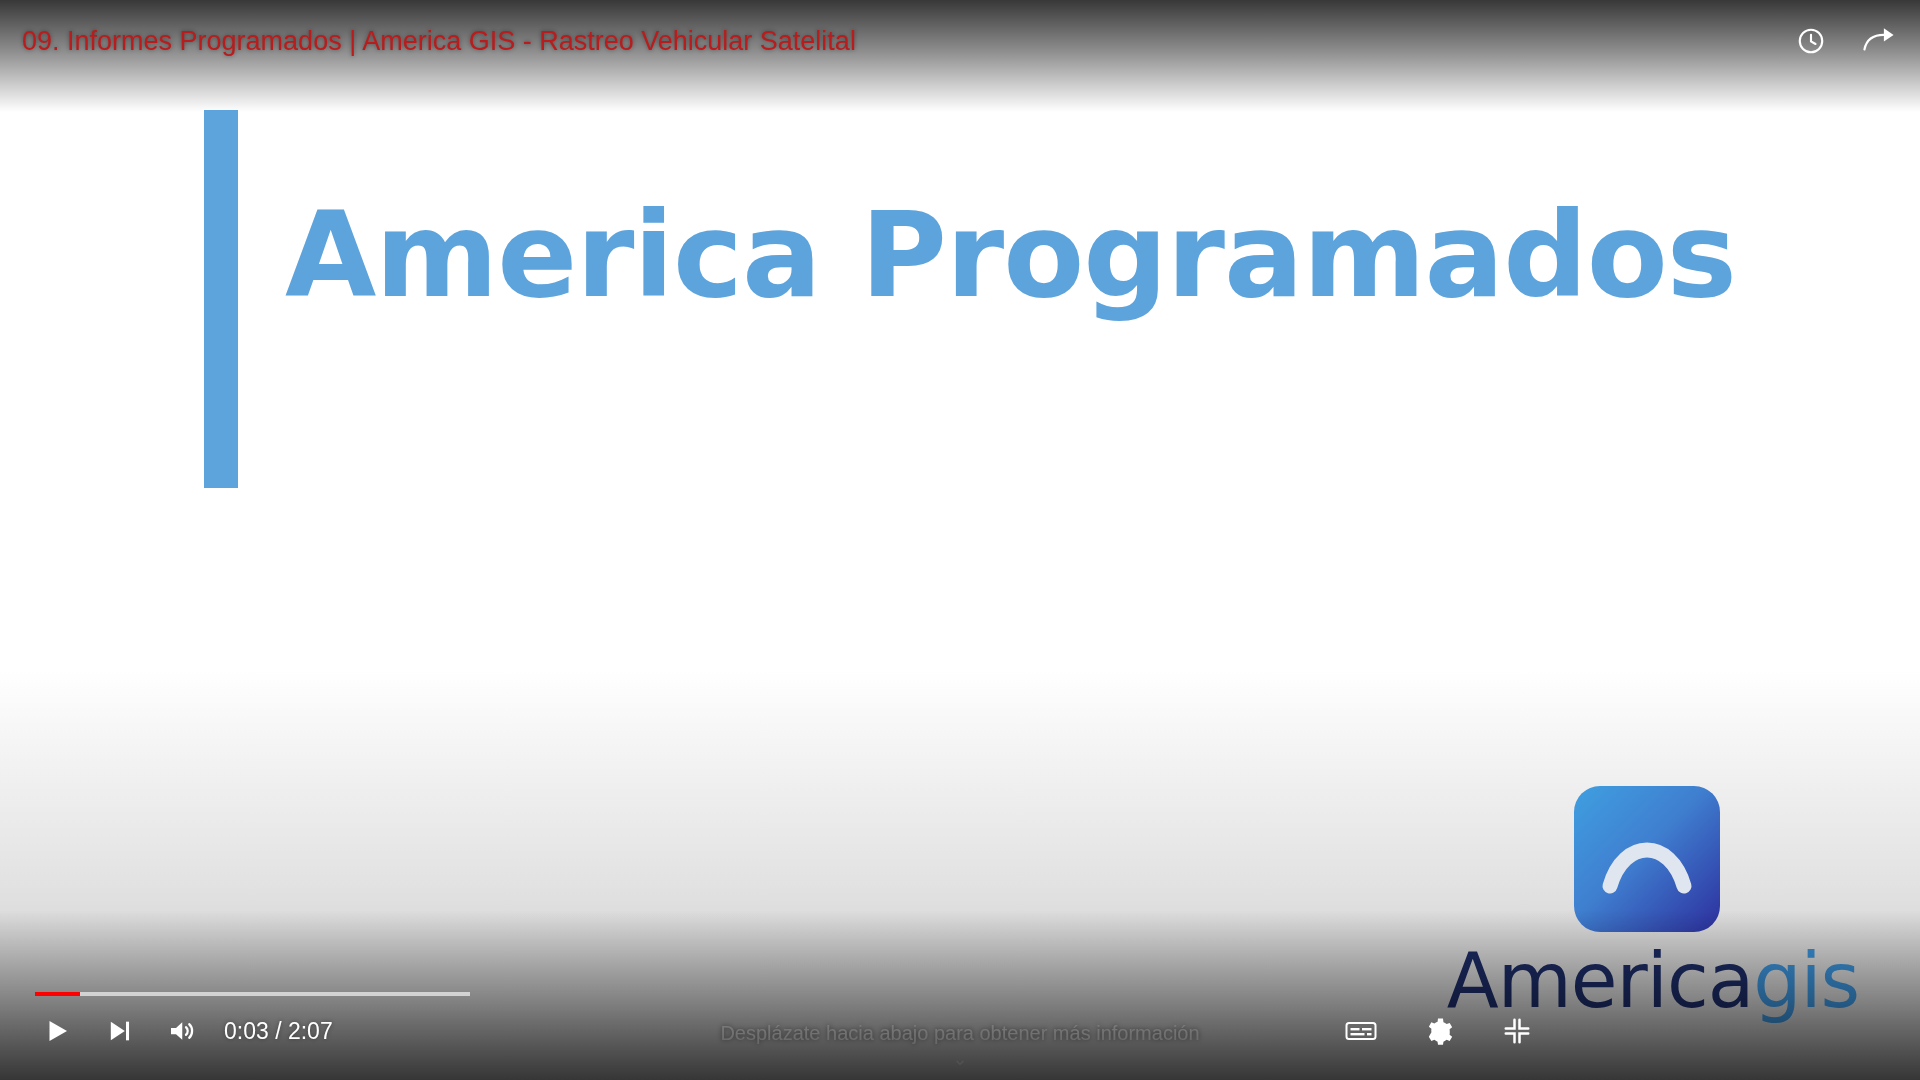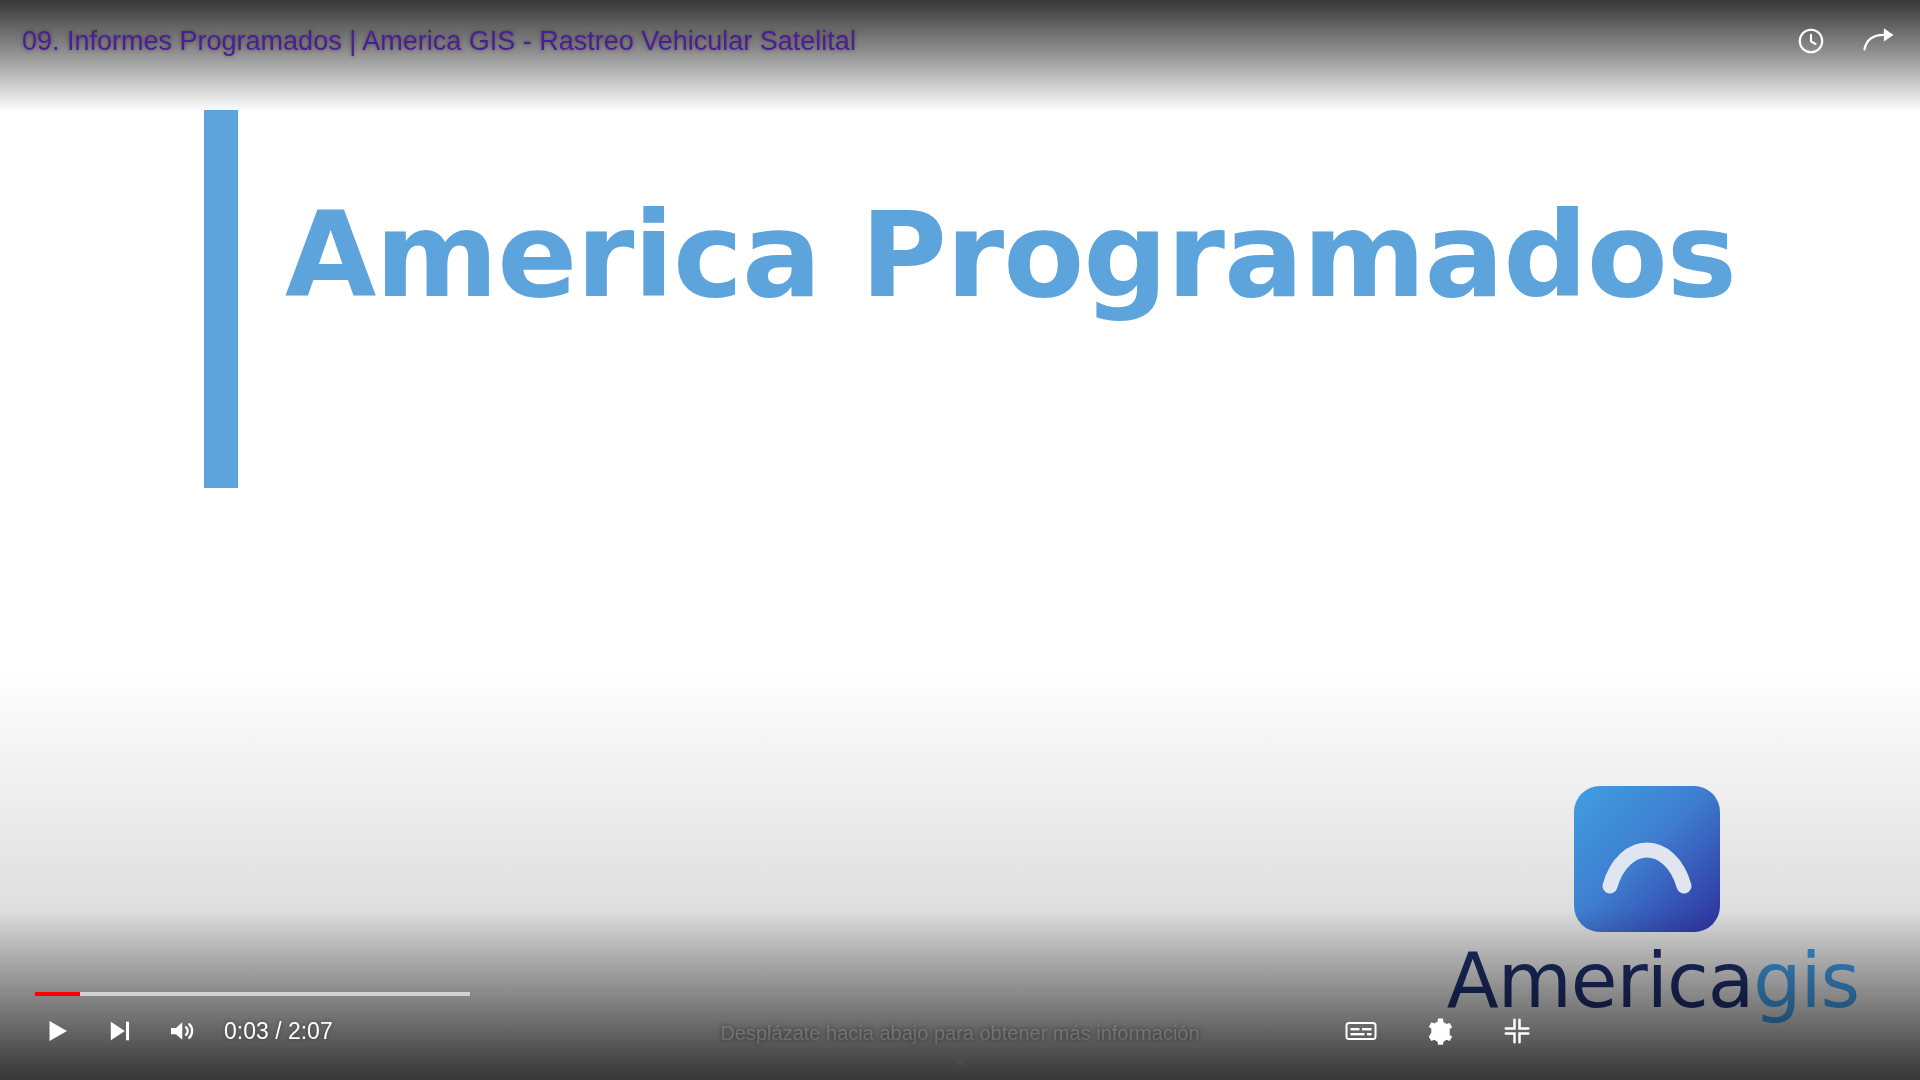--- a/index.html
+++ b/index.html
@@ -97,21 +97,21 @@
     left: 0; top: 0;
     width: 1920px;
     height: 112px;
     background: linear-gradient(to bottom, rgba(0,0,0,0.78) 0%, rgba(0,0,0,0.45) 45%, rgba(0,0,0,0) 100%);
     pointer-events: none;
   }
   .video-title {
     position: absolute;
     left: 22px;
     top: 24px;
-    color: #4c1d95;
+    color: #b91c1c;
     font-size: 27px;
     line-height: 34px;
     text-shadow: 0 0 4px rgba(0,0,0,0.4);
     white-space: nowrap;
   }
   .top-actions {
     position: absolute;
     right: 20px;
     top: 20px;
     display: flex;

